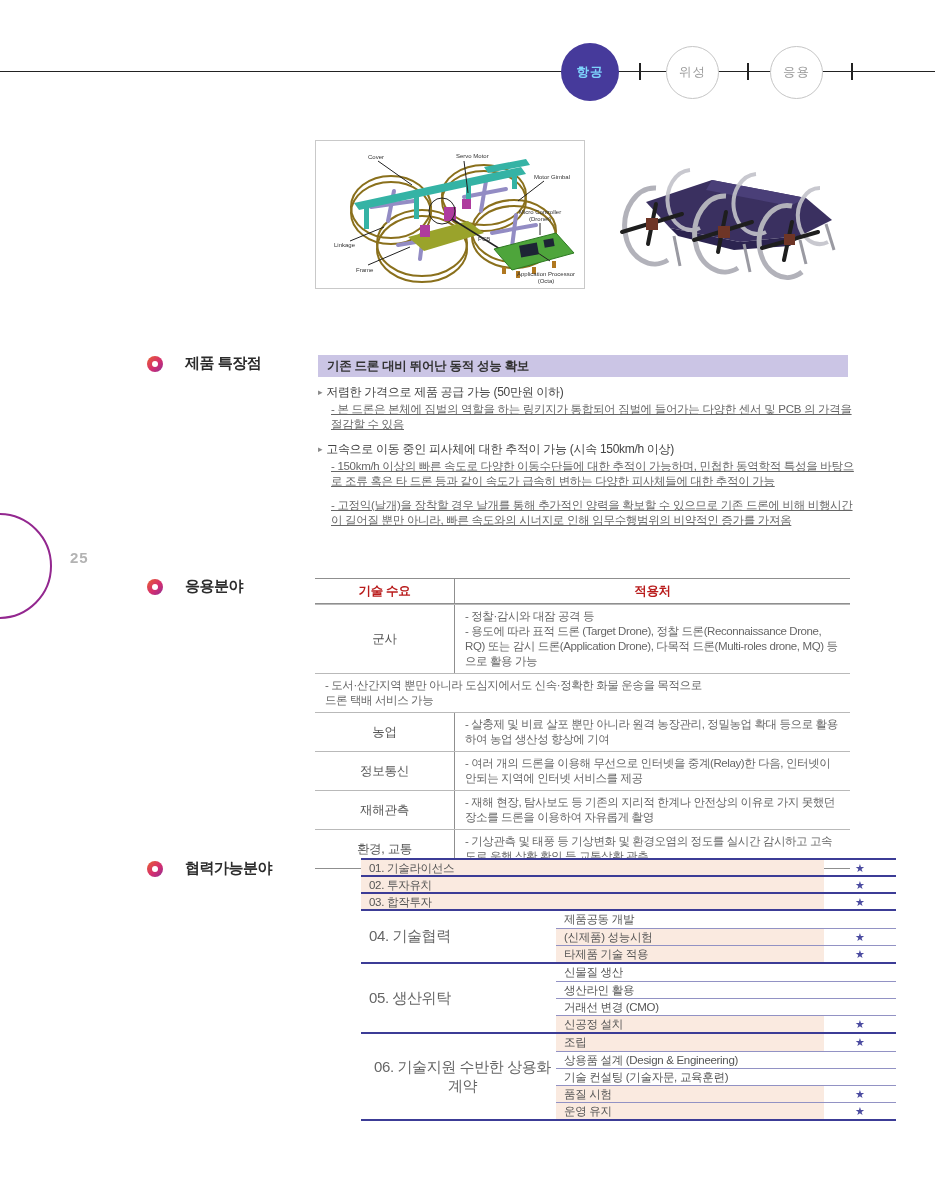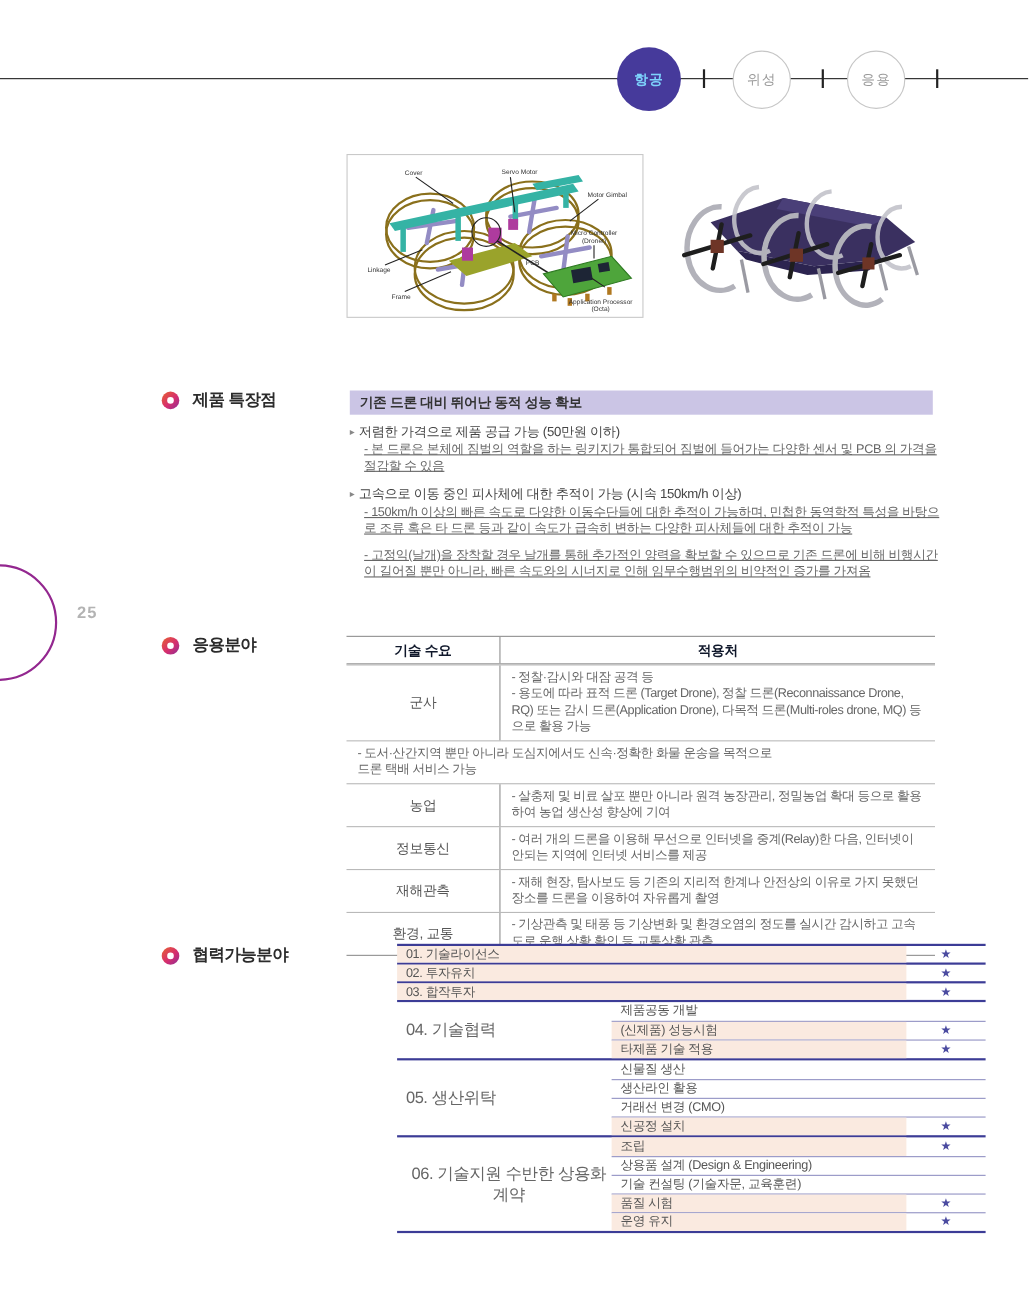--- a/index.html
+++ b/index.html
@@ -17,41 +17,41 @@
   
   .side-ring { position:absolute; left:-54px; top:513px; width:106px; height:106px; border:2px solid #93278f; border-radius:50%; }
   .page-num { position:absolute; left:70px; top:549px; font-size:15px; font-weight:bold; color:#b3b3b3; letter-spacing:1px; }
 
   
   .fig { position:absolute; top:140px; background:#fff; }
   .fig1 { left:315px; width:270px; height:149px; border:1px solid #c9c9c9; }
   .fig2 { left:594px; width:256px; height:149px; }
 
   
-  .sec-head { position:absolute; left:147px; display:flex; align-items:center; gap:12px; }
+  .sec-head { position:absolute; left:147px; display:flex; align-items:center; gap:22px; }
   .sec-icon { width:16px; height:16px; border-radius:50%; background:linear-gradient(135deg,#e8622f 0%,#d62e6e 55%,#8f2d95 100%); position:relative; flex:0 0 auto; }
   .sec-icon::after { content:""; position:absolute; left:5px; top:5px; width:6px; height:6px; background:#fff; border-radius:50%; }
   .sec-title { font-size:15px; font-weight:bold; color:#2b2b2b; letter-spacing:-0.5px; }
 
   
   .banner { position:absolute; left:318px; top:355px; width:530px; height:22px; background:#cbc5e5; color:#333; font-size:12.5px; font-weight:600; line-height:22px; padding-left:9px; letter-spacing:-0.3px; }
   .bullets { position:absolute; left:318px; top:384px; width:537px; }
   .bullet { margin-bottom:9px; }
   .b-head { font-size:12px; color:#444; line-height:17px; letter-spacing:-0.3px; }
   .b-head .tri { color:#888; font-size:9px; margin-right:4px; position:relative; top:-1px; }
   .b-sub { font-size:11.5px; color:#666; line-height:15px; padding-left:13px; letter-spacing:-0.3px; white-space:pre-line;text-decoration:underline; }
 
   
   .app-table { position:absolute; left:315px; top:578px; width:535px; border-top:1px solid #8f8f8f; border-bottom:1px solid #8f8f8f; }
   .app-row { display:flex; border-top:1px solid #b9b9b9; }
   .app-row:first-child { border-top:none; }
   .app-row.hdr { border-top:none; border-bottom:1px solid #8f8f8f; }
   .app-c1 { width:140px; border-right:1px solid #8f8f8f; display:flex; align-items:center; justify-content:center; font-size:12.5px; color:#555; letter-spacing:-0.3px; }
   .app-c2 { width:395px; padding:4px 8px 4px 10px; font-size:11.5px; color:#666; line-height:15px; letter-spacing:-0.4px; white-space:pre-line; display:flex; align-items:center; }
-  .hdr .app-c1, .hdr .app-c2 { font-size:12.5px; color:#0f172a; font-weight:600; justify-content:center; padding:0; height:24px; align-items:center; }
+  .hdr .app-c1, .hdr .app-c2 { font-size:12.5px; color:#b91c1c; font-weight:600; justify-content:center; padding:0; height:24px; align-items:center; }
   .r-mil { min-height:60px; } .r-std { min-height:38px; }
 
   
   .coop-table { position:absolute; left:315px; top:858px; width:535px; border-top:2px solid #3c3c96; border-bottom:2px solid #3c3c96;margin-left:46px; }
   .coop-simple { display:flex; height:17px; border-bottom:2px solid #3c3c96; }
   .cs-label { width:463px; background:#faeae0; font-size:11.5px; color:#555; line-height:17px; padding-left:8px; letter-spacing:-0.3px; }
   .c-star { width:72px; text-align:center; font-size:11px; color:#4b4ba0; line-height:17px; }
   .coop-group { display:flex; border-bottom:2px solid #3c3c96; }
   .coop-group:last-child { border-bottom:none; }
   .cg-label { width:195px; display:flex; align-items:center; padding-left:8px; font-size:15px; color:#666; letter-spacing:-0.4px;text-align:center; }

